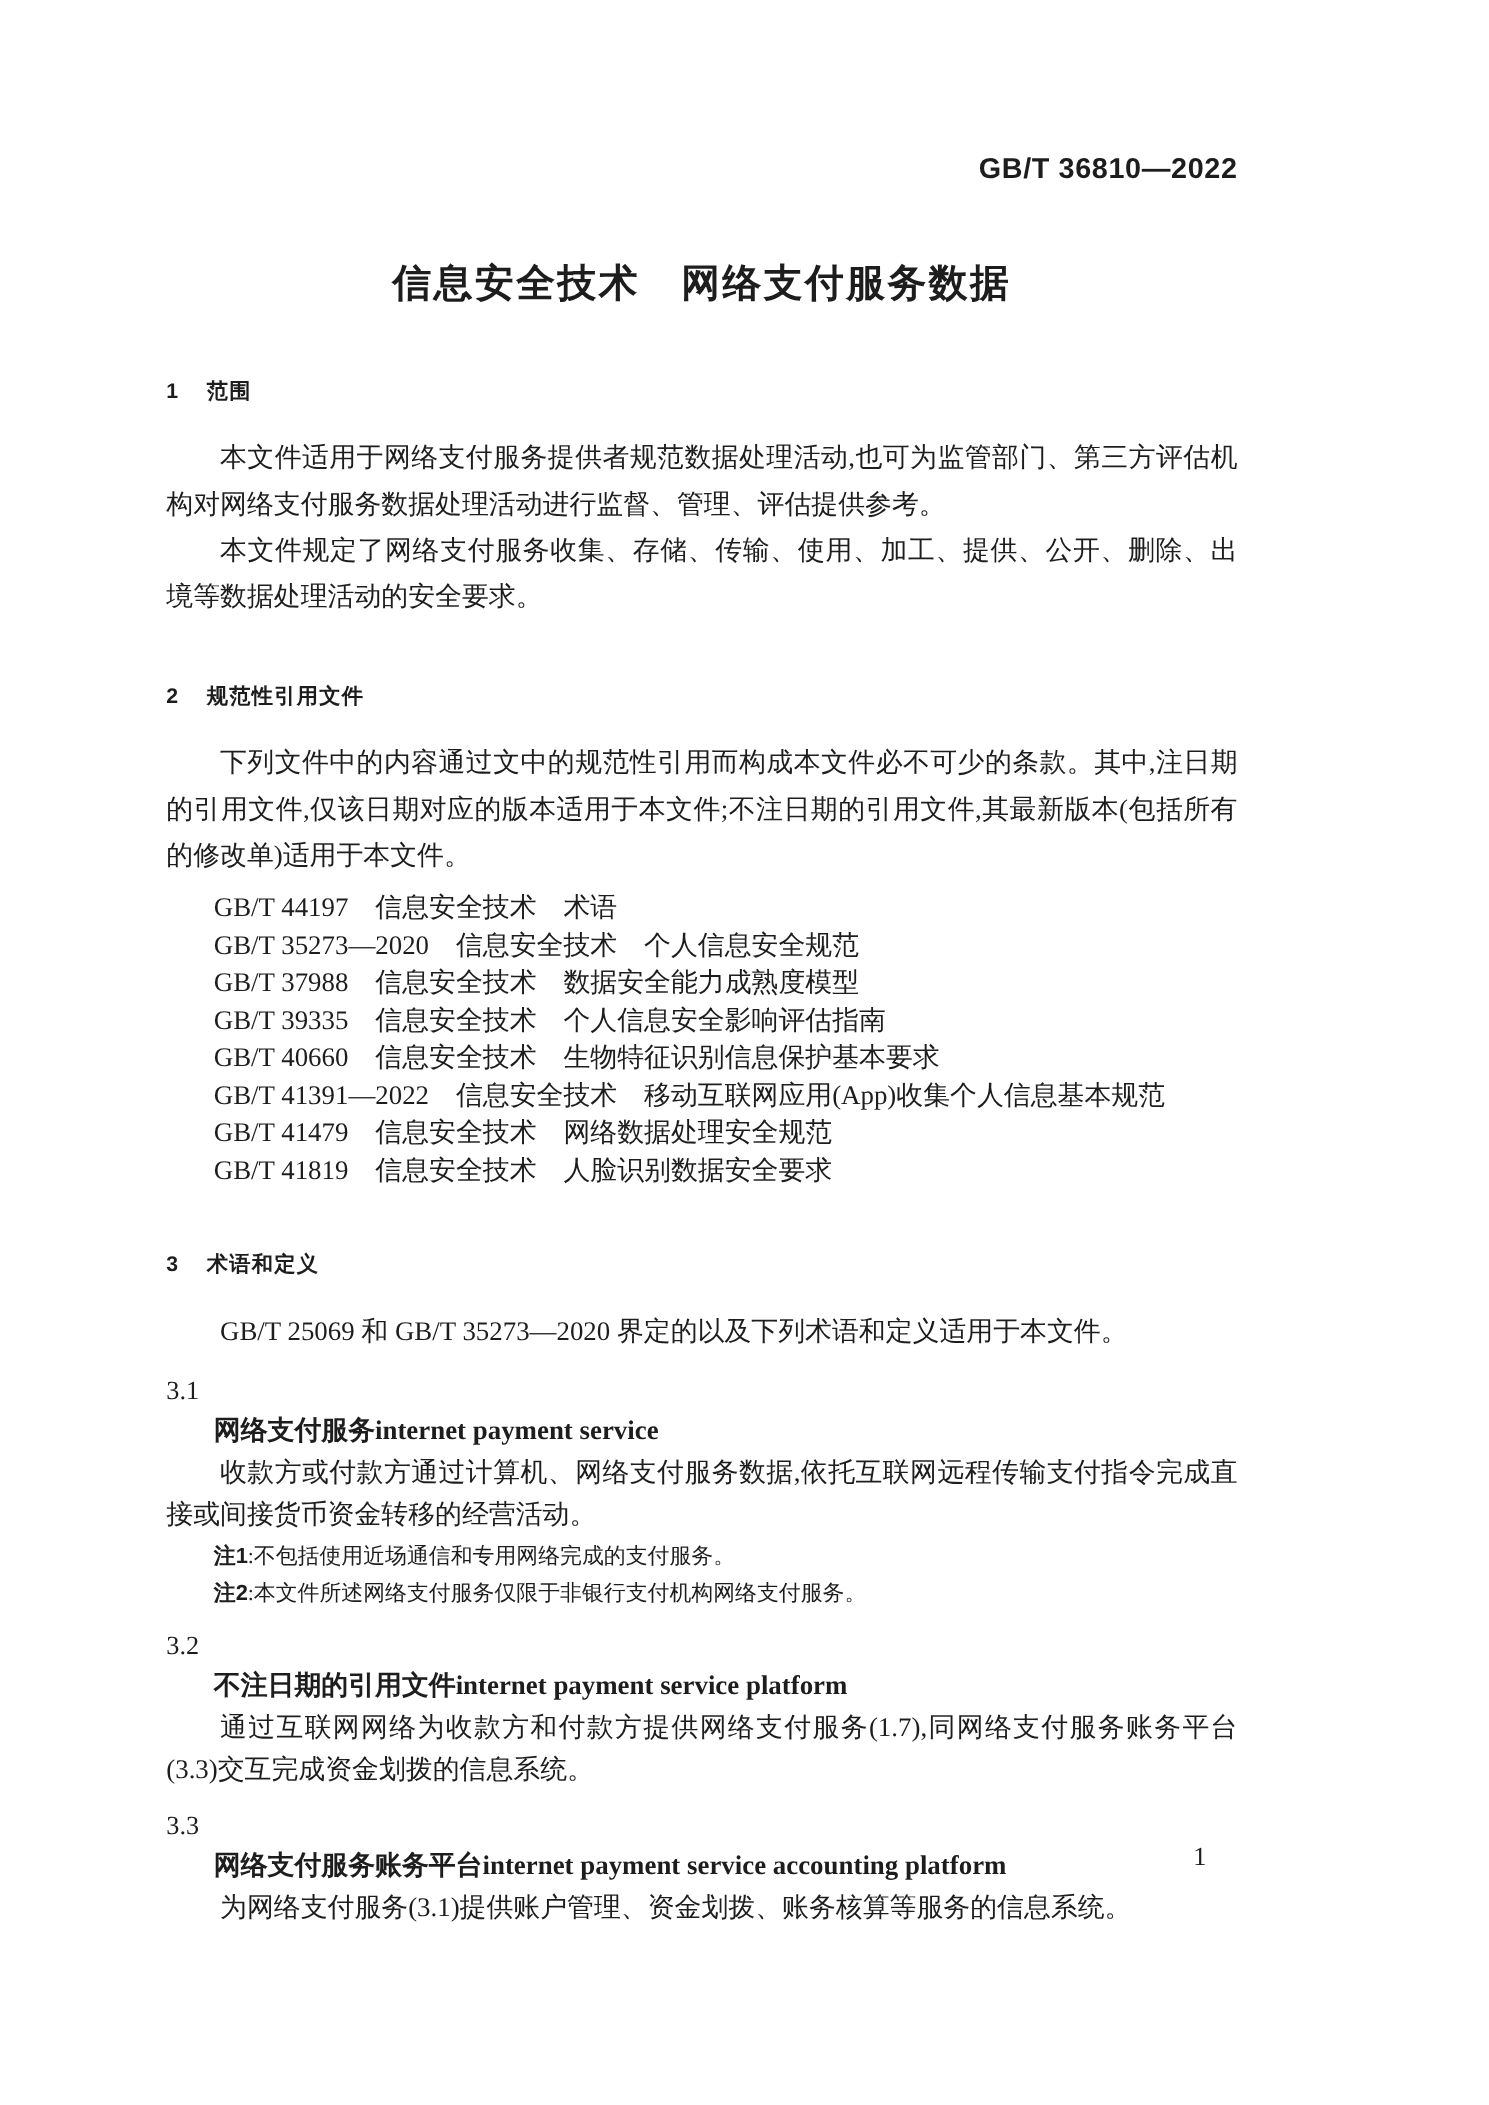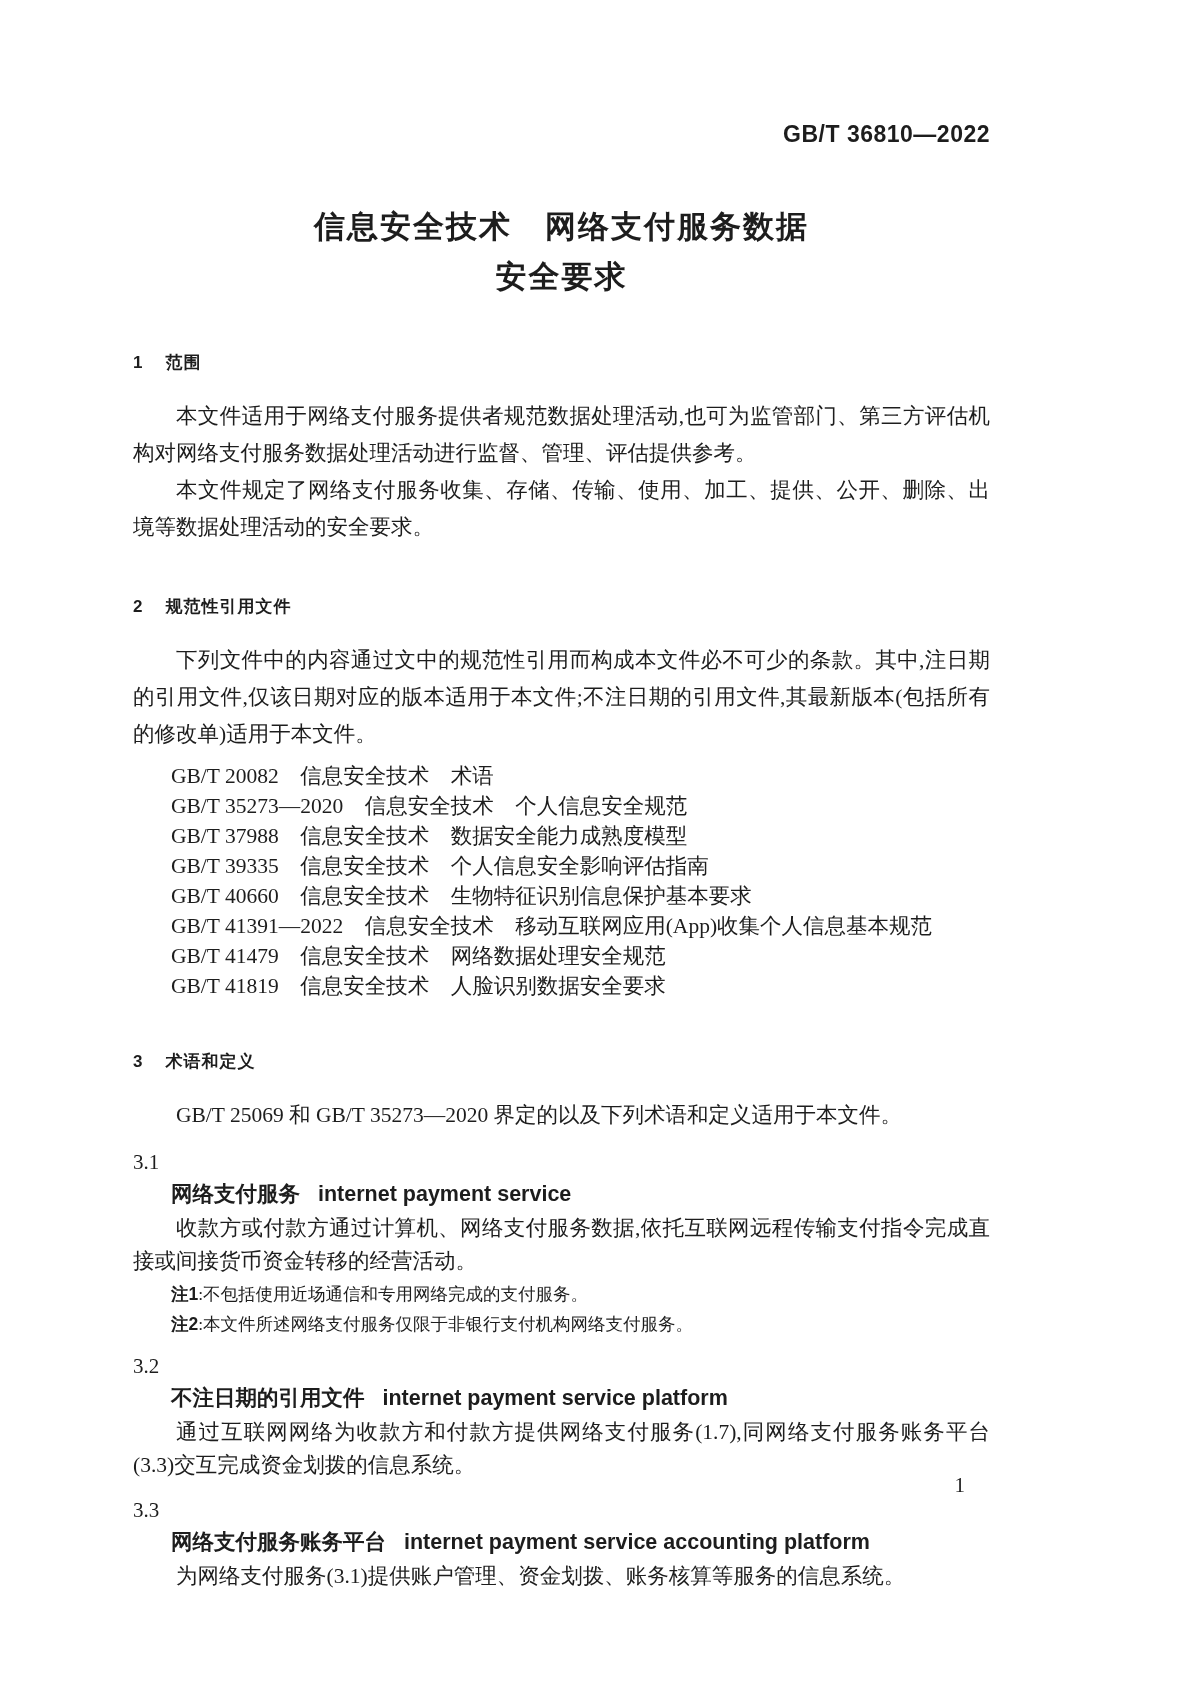--- a/index.html
+++ b/index.html
@@ -40,56 +40,55 @@
 
   .ref-list { margin: 8px 0 0 38px; }
   .ref-item { font-size: 21.5px; line-height: 30px; text-indent: 0; }
 
   .term-entry { margin-top: 6px; }
   .term-no { font-size: 21px; line-height: 32px; margin-top: 12px; }
   .term-line {
     margin-left: 38px; font-size: 21.5px; line-height: 32px; font-weight: 700;
     font-family: "Liberation Sans", "DejaVu Sans", sans-serif;
   }
-  .term-en { font-family: Liberation Sans, sans-serif; margin-left: 18px; }
+  .term-en { font-family: Liberation Serif, serif; }
   .term-def { line-height: 33px; margin-top: 2px; }
 
   .note { margin: 3px 0 0 38px; font-size: 17.5px; line-height: 27px; }
   .note-label { font-family: "Liberation Sans", "DejaVu Sans", sans-serif; font-weight: 700; }
 
   .page-number { position: absolute; right: 226px; bottom: 186px; font-size: 21px; }
 </style>
 </head>
 <body>
 
 <div class="page">
   <div class="content">
 
     <div class="doc-number">GB/T 36810—2022</div>
 
     <h1 class="doc-title">
       <span class="title-line">信息安全技术　网络支付服务数据</span>
-      <span class="title-line">安全要求</span>
     </h1>
 
     <section class="sec">
       <h2 class="sec-heading">
         <span class="sec-no">1</span><span class="sec-label">范围</span>
       </h2>
       <p class="para">本文件适用于网络支付服务提供者规范数据处理活动,也可为监管部门、第三方评估机构对网络支付服务数据处理活动进行监督、管理、评估提供参考。</p>
       <p class="para">本文件规定了网络支付服务收集、存储、传输、使用、加工、提供、公开、删除、出境等数据处理活动的安全要求。</p>
     </section>
 
     <section class="sec">
       <h2 class="sec-heading">
         <span class="sec-no">2</span><span class="sec-label">规范性引用文件</span>
       </h2>
       <p class="para">下列文件中的内容通过文中的规范性引用而构成本文件必不可少的条款。其中,注日期的引用文件,仅该日期对应的版本适用于本文件;不注日期的引用文件,其最新版本(包括所有的修改单)适用于本文件。</p>
       <div class="ref-list">
-        <p class="ref-item">GB/T 20082　信息安全技术　术语</p>
+        <p class="ref-item">GB/T 44197　信息安全技术　术语</p>
         <p class="ref-item">GB/T 35273—2020　信息安全技术　个人信息安全规范</p>
         <p class="ref-item">GB/T 37988　信息安全技术　数据安全能力成熟度模型</p>
         <p class="ref-item">GB/T 39335　信息安全技术　个人信息安全影响评估指南</p>
         <p class="ref-item">GB/T 40660　信息安全技术　生物特征识别信息保护基本要求</p>
         <p class="ref-item">GB/T 41391—2022　信息安全技术　移动互联网应用(App)收集个人信息基本规范</p>
         <p class="ref-item">GB/T 41479　信息安全技术　网络数据处理安全规范</p>
         <p class="ref-item">GB/T 41819　信息安全技术　人脸识别数据安全要求</p>
       </div>
     </section>
 

